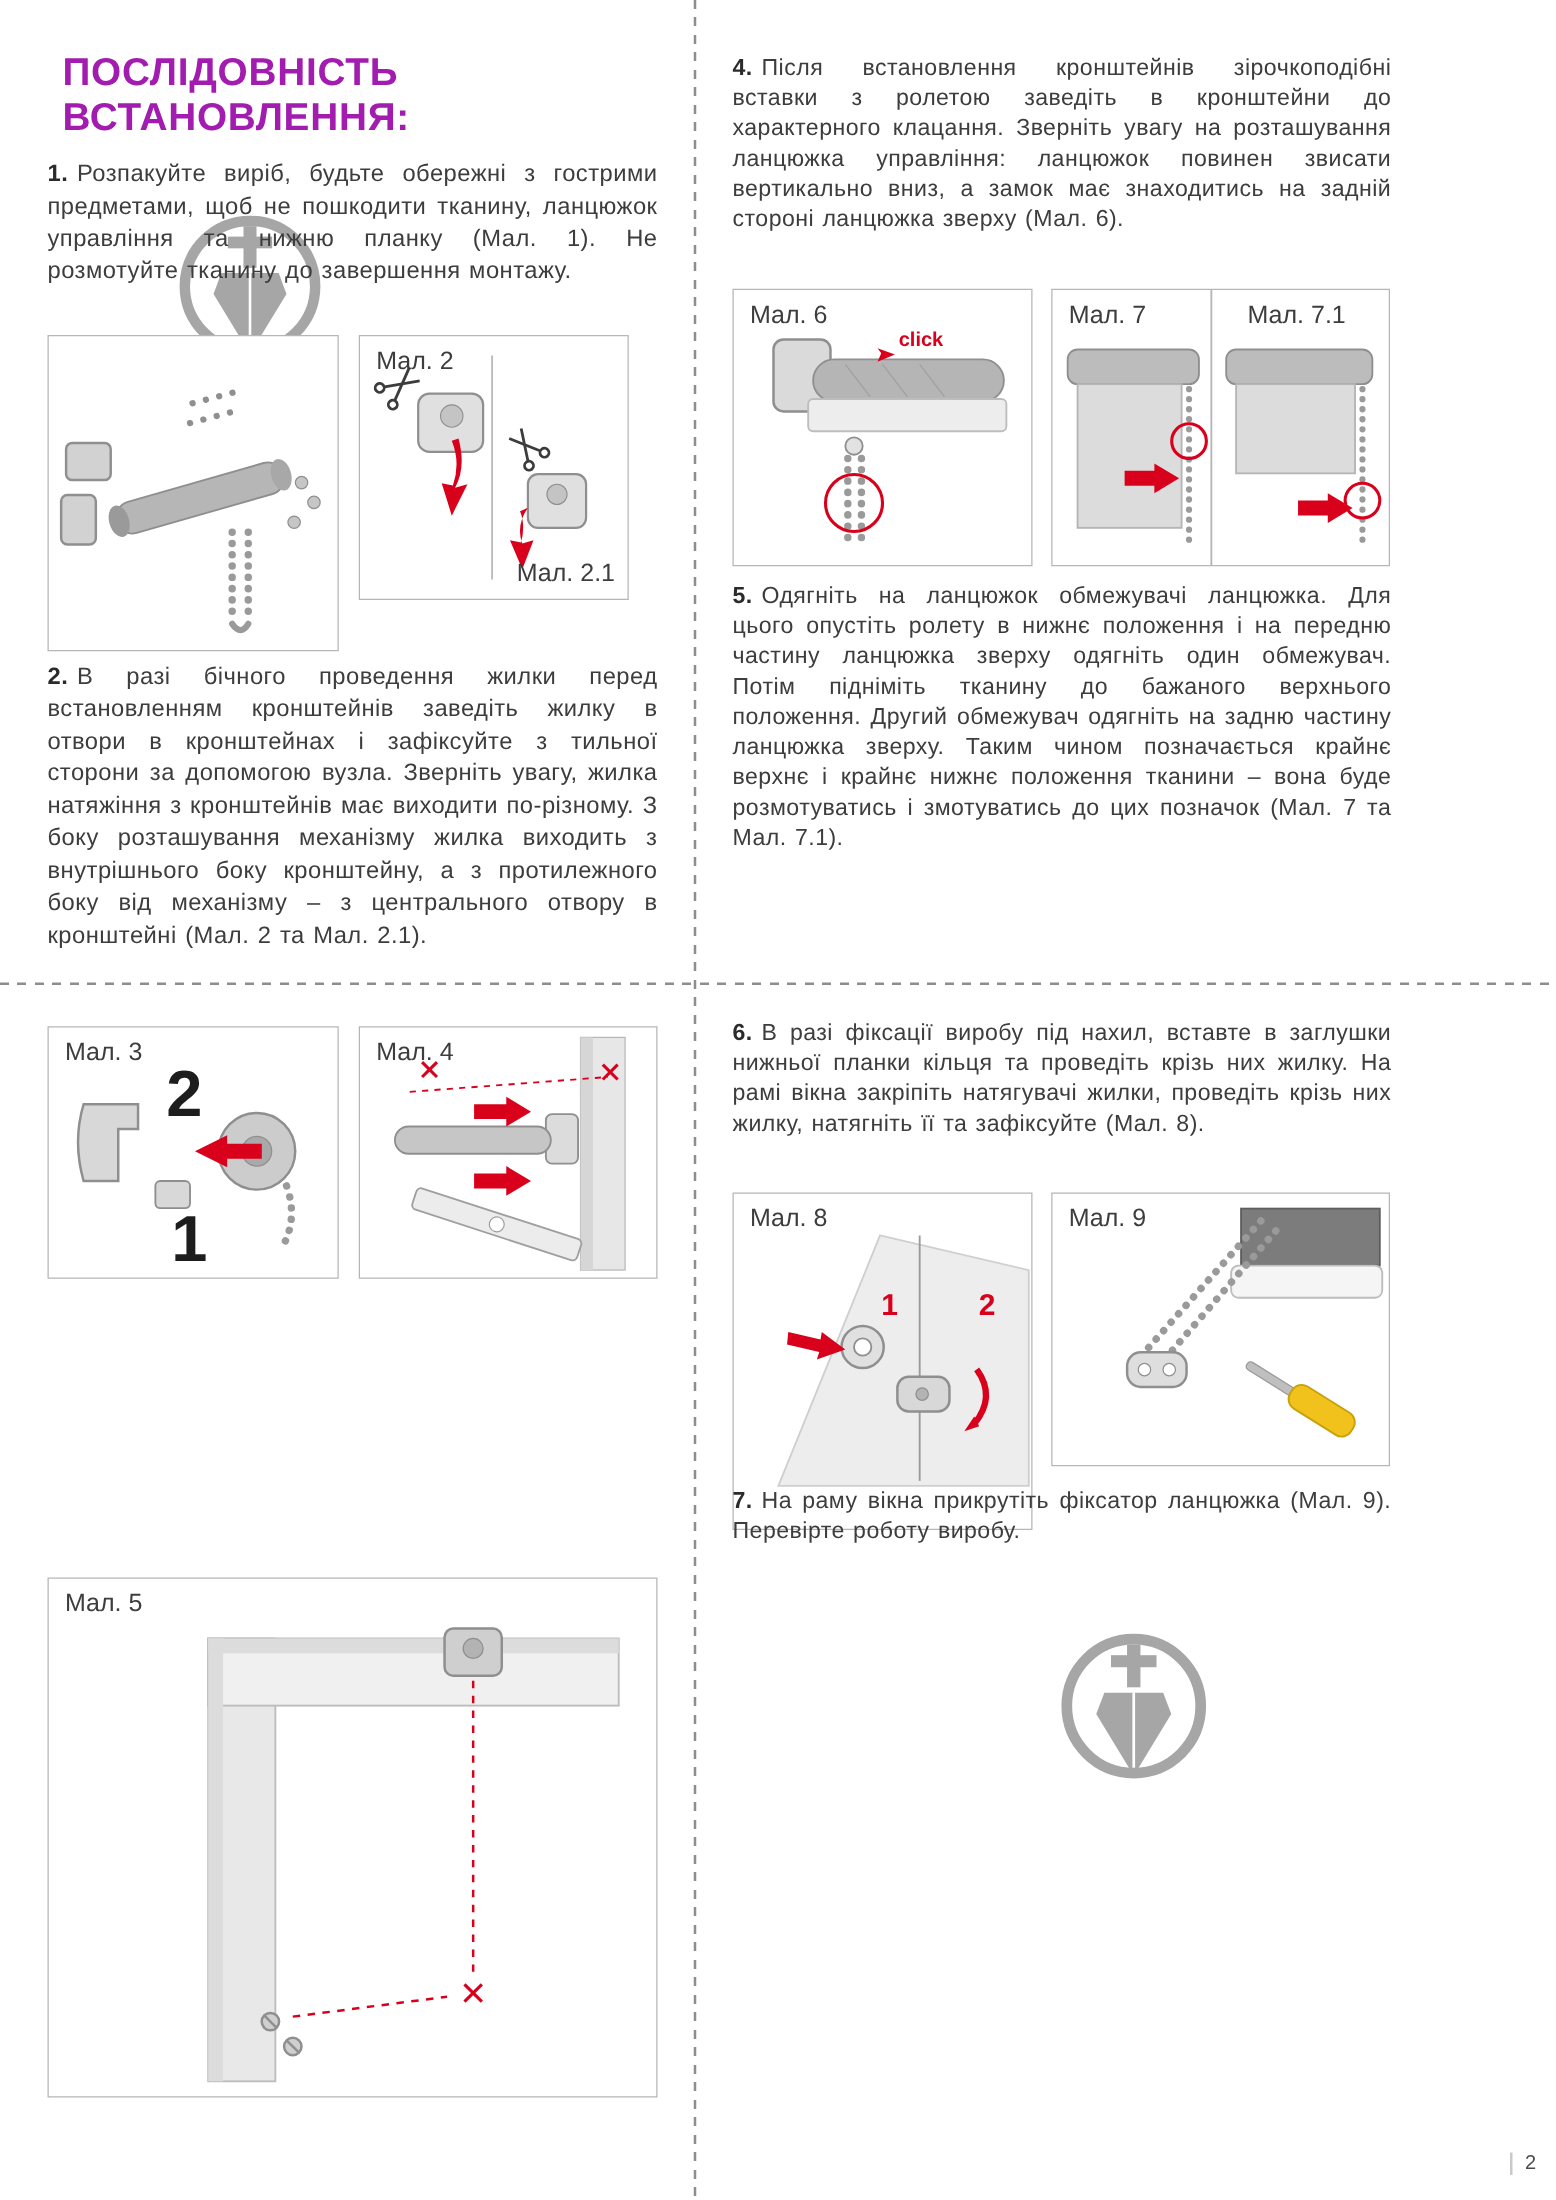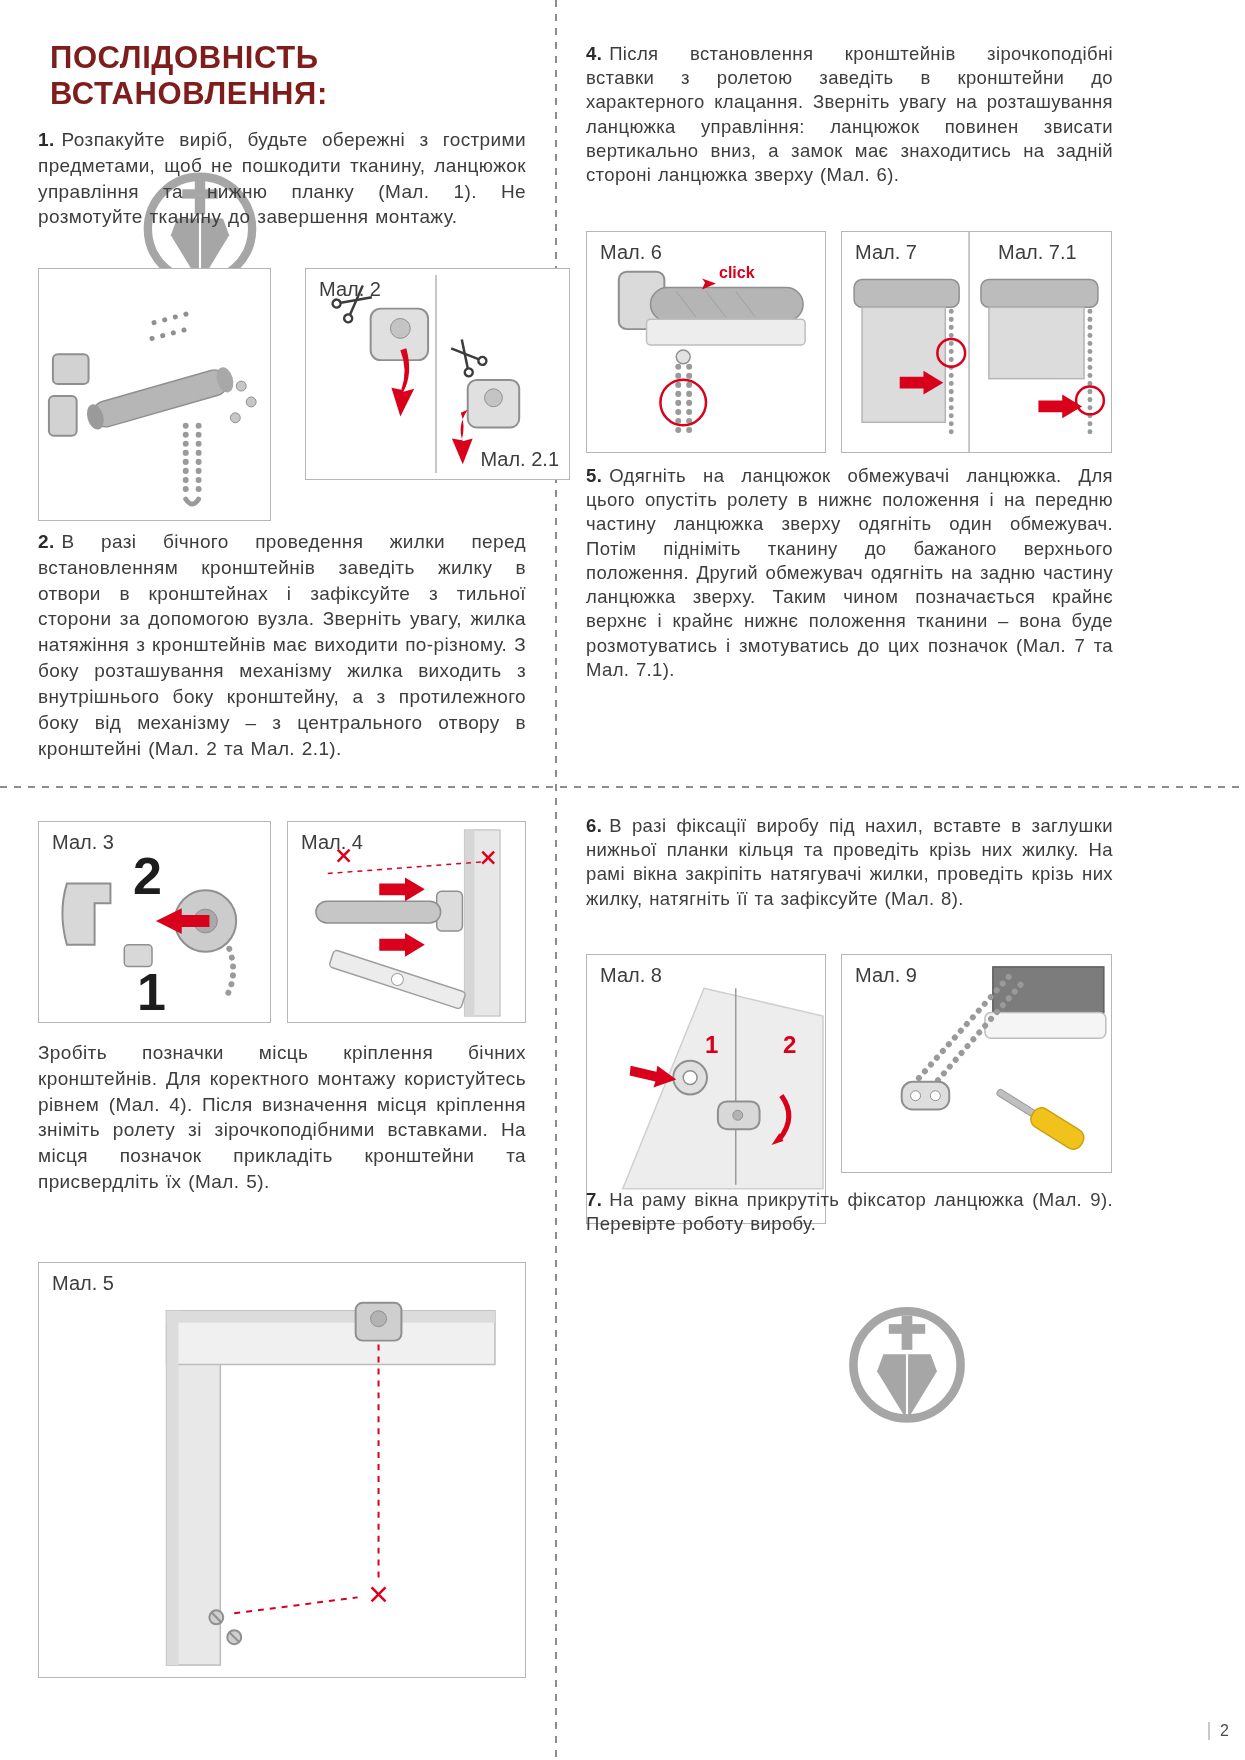--- a/index.html
+++ b/index.html
@@ -3,21 +3,21 @@
 <meta charset="utf-8">
 <style>
   *{margin:0;padding:0;box-sizing:border-box;}
   html,body{background:#ffffff;}
   body{
     width:1245px;height:1760px;position:relative;overflow:hidden;
     font-family:"Liberation Sans","DejaVu Sans",sans-serif;color:#3b3b3b;
   }
   .title{
     position:absolute;left:50px;top:40px;width:500px;
-    font-size:31px;font-weight:bold;letter-spacing:.6px;color:#7f1d1d;z-index:2;
+    font-size:31px;font-weight:bold;letter-spacing:.6px;color:#a21caf;z-index:2;
   }
   .par{
     position:absolute;text-align:justify;font-size:19px;line-height:1.36;
     letter-spacing:.02em;word-spacing:.06em;color:#3d3d3d;z-index:2;
   }
   .par.rc{font-size:18.5px;line-height:1.31;}
   .par .num{font-weight:bold;margin-right:7px;color:#2b2b2b;}
   .par p + p{margin-top:8px;}
   .fig{position:absolute;border:1px solid #b6b6b6;background:#ffffff;z-index:1;text-decoration:underline;}
   .fig svg.draw{position:absolute;left:0;top:0;width:100%;height:100%;}
@@ -67,21 +67,20 @@
 
 <div class="par" style="left:38px;top:127px;width:488px;">
   <span class="num">1.</span><span>Розпакуйте виріб, будьте обережні з гострими предметами, щоб не пошкодити тканину, ланцюжок управління та нижню планку (Мал. 1). Не розмотуйте тканину до завершення монтажу.</span>
 </div>
 
 <div class="par" style="left:38px;top:529px;width:488px;">
   <span class="num">2.</span><span>В разі бічного проведення жилки перед встановленням кронштейнів заведіть жилку в отвори в кронштейнах і зафіксуйте з тильної сторони за допомогою вузла. Зверніть увагу, жилка натяжіння з кронштейнів має виходити по-різному. З боку розташування механізму жилка виходить з внутрішнього боку кронштейну, а з протилежного боку від механізму – з центрального отвору в кронштейні (Мал. 2 та Мал. 2.1).</span>
 </div>
 
 <div class="par" style="left:38px;top:1040px;width:488px;">
-  <p>Зробіть позначки місць кріплення бічних кронштейнів. Для коректного монтажу користуйтесь рівнем (Мал. 4). Після визначення місця кріплення зніміть ролету зі зірочкоподібними вставками. На місця позначок прикладіть кронштейни та присвердліть їх (Мал. 5).</p>
 </div>
 
 <div class="par rc" style="left:586px;top:42px;width:527px;">
   <span class="num">4.</span><span>Після встановлення кронштейнів зірочкоподібні вставки з ролетою заведіть в кронштейни до характерного клацання. Зверніть увагу на розташування ланцюжка управління: ланцюжок повинен звисати вертикально вниз, а замок має знаходитись на задній стороні ланцюжка зверху (Мал. 6).</span>
 </div>
 
 <div class="par rc" style="left:586px;top:464px;width:527px;">
   <span class="num">5.</span><span>Одягніть на ланцюжок обмежувачі ланцюжка. Для цього опустіть ролету в нижнє положення і на передню частину ланцюжка зверху одягніть один обмежувач. Потім підніміть тканину до бажаного верхнього положення. Другий обмежувач одягніть на задню частину ланцюжка зверху. Таким чином позначається крайнє верхнє і крайнє нижнє положення тканини – вона буде розмотуватись і змотуватись до цих позначок (Мал. 7 та Мал. 7.1).</span>
 </div>
 
@@ -106,21 +105,21 @@
     <line x1="114" y1="70" x2="148" y2="61" stroke="#8f8f8f" stroke-width="5" stroke-dasharray="0.1 11" stroke-linecap="round"></line>
     <circle cx="204" cy="118" r="5" fill="#c6c6c6" stroke="#8f8f8f"></circle>
     <circle cx="214" cy="134" r="5" fill="#c6c6c6" stroke="#8f8f8f"></circle>
     <circle cx="198" cy="150" r="5" fill="#c6c6c6" stroke="#8f8f8f"></circle>
     <line x1="148" y1="158" x2="148" y2="228" stroke="#9a9a9a" stroke-width="6" stroke-dasharray="0.1 9" stroke-linecap="round"></line>
     <line x1="161" y1="158" x2="161" y2="228" stroke="#9a9a9a" stroke-width="6" stroke-dasharray="0.1 9" stroke-linecap="round"></line>
     <path d="M148 232 q7 10 13 0" stroke="#9a9a9a" stroke-width="5" fill="none" stroke-linecap="round"></path>
   </svg>
 </div>
 
-<div class="fig" style="left:305px;top:268px;width:265px;height:212px;">
+<div class="fig" style="left:287px;top:268px;width:216px;height:212px;">
   <div class="flabel">Мал. 2</div>
   <div class="flabel br">Мал. 2.1</div>
   <svg class="draw" viewBox="0 0 239 212">
     <line x1="118" y1="6" x2="118" y2="206" stroke="#b5b5b5" stroke-width="1.5"></line>
     <rect x="52" y="40" width="58" height="52" rx="10" fill="#e0e0e0" stroke="#8f8f8f" stroke-width="2"></rect>
     <circle cx="82" cy="60" r="10" fill="#c4c4c4" stroke="#8f8f8f"></circle>
     <path d="M88 80 q7 26 -3 44 l11 -3 -14 28 -9 -29 10 2 q7 -20 -1 -40 z" fill="#d9001b"></path>
     <g transform="translate(22,34) rotate(-38)" stroke="#3c3c3c" stroke-width="2.5" fill="none">
       <line x1="0" y1="0" x2="28" y2="15"></line>
         <line x1="0" y1="15" x2="28" y2="0"></line>

